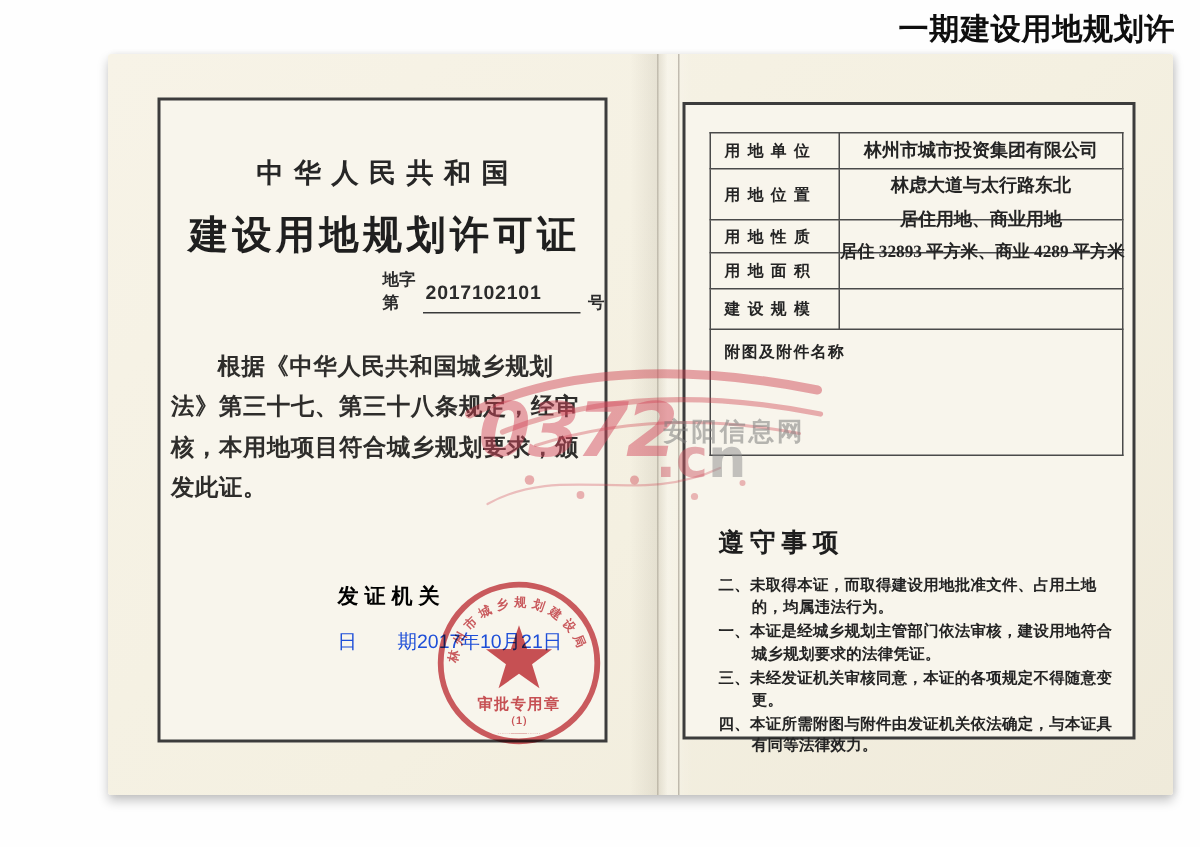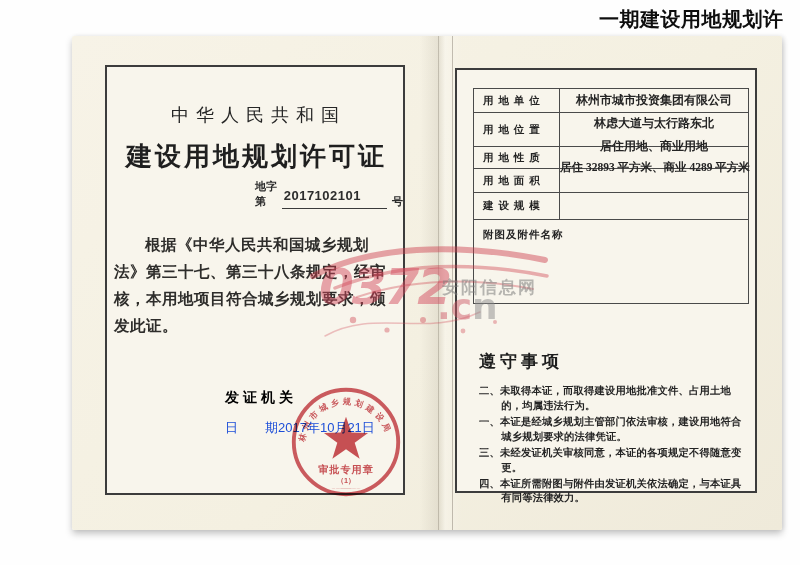--- a/index.html
+++ b/index.html
@@ -19,21 +19,21 @@
   .fold-line1 { position:absolute; left:366px; top:0; width:1px; height:494px; background:rgba(70,60,45,0.22); }
   .fold-line2 { position:absolute; left:380px; top:0; width:1px; height:494px; background:rgba(70,60,45,0.30); }
 
   
   .page { position:absolute; border:2px solid #3c3c3c; background:#f8f5ec; }
   .page-left  { left:33px;  top:29px; width:300px; height:430px; }
   .page-right { left:383px; top:32px; width:302px; height:425px; }
 
   
   .country { position:absolute; top:36px; left:0; width:100%; text-align:center;
-             font-size:18px; font-weight:400; letter-spacing:7px; color:#262626; text-indent:7px; }
+             font-size:18px; font-weight:700; letter-spacing:7px; color:#262626; text-indent:7px; }
   .cert-title { position:absolute; top:72px; left:0; width:100%; text-align:center;
                 font-size:26px; font-weight:700; letter-spacing:3px; color:#1f1f1f; text-indent:3px; }
   .serial { position:absolute; top:112px; left:148px; display:flex; align-items:flex-end; color:#2c2c2c; }
   .serial-prefix { font-size:11px; font-weight:700; }
   .serial-line { border-bottom:1.5px solid #3a3a3a; padding:0 26px 1px 2px; }
   .serial-num { font-size:13px; font-weight:600; position:relative; top:-3px; letter-spacing:0.5px; }
   .serial-suffix { font-size:11px; font-weight:700; margin-left:5px; }
   .body-text { position:absolute; top:164px; left:7px; width:286px;
                font-size:15.5px; font-weight:600; line-height:27px; color:#2e2d2b;
                text-indent:2em; letter-spacing:0.5px; }

